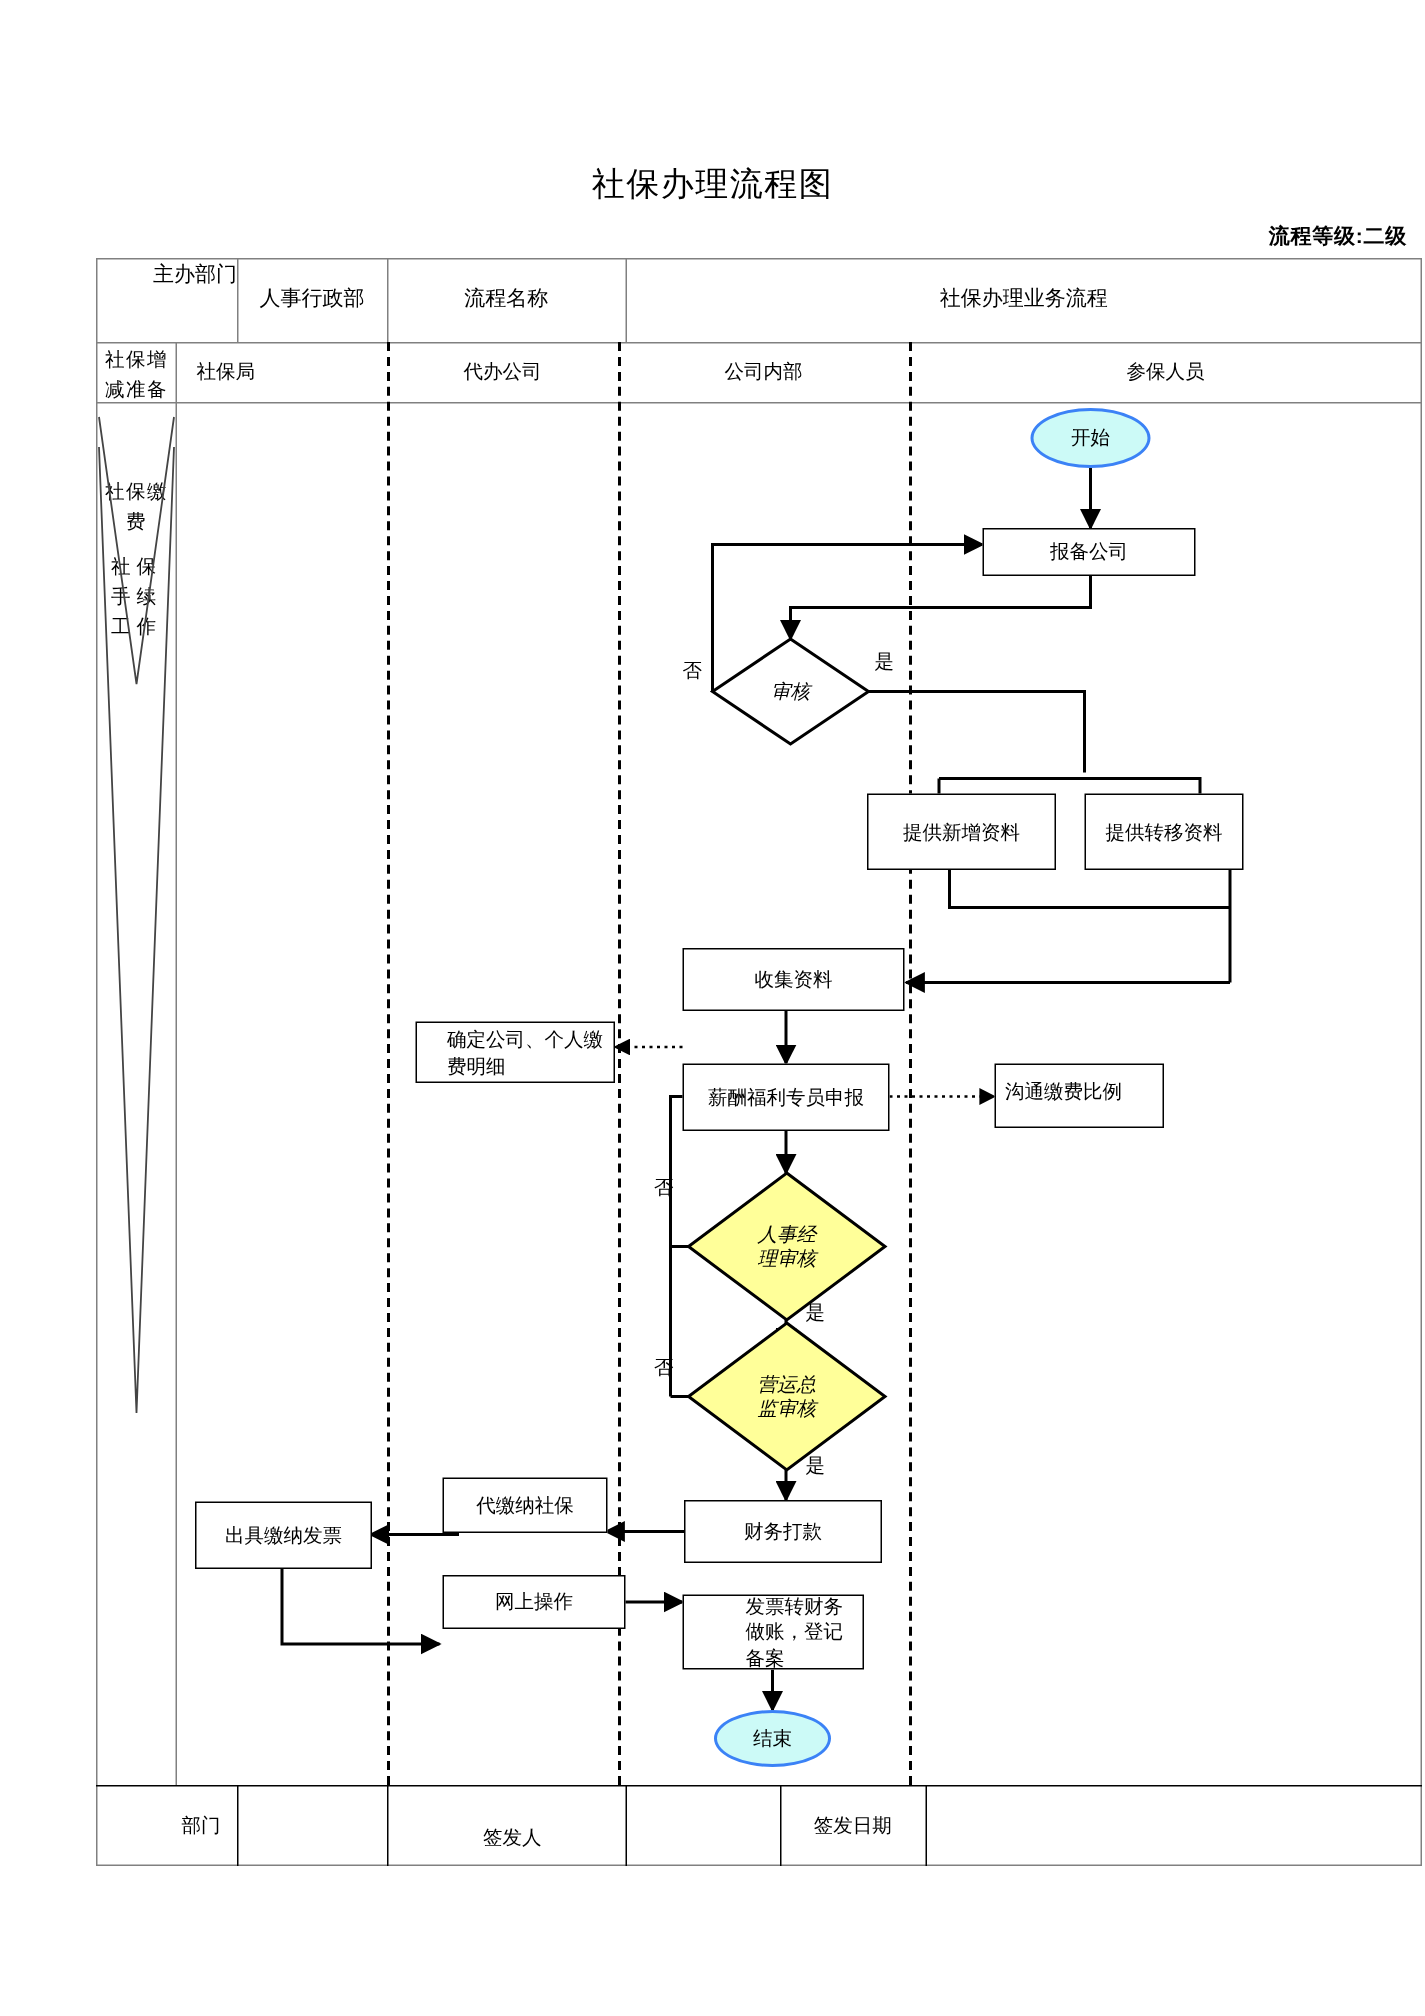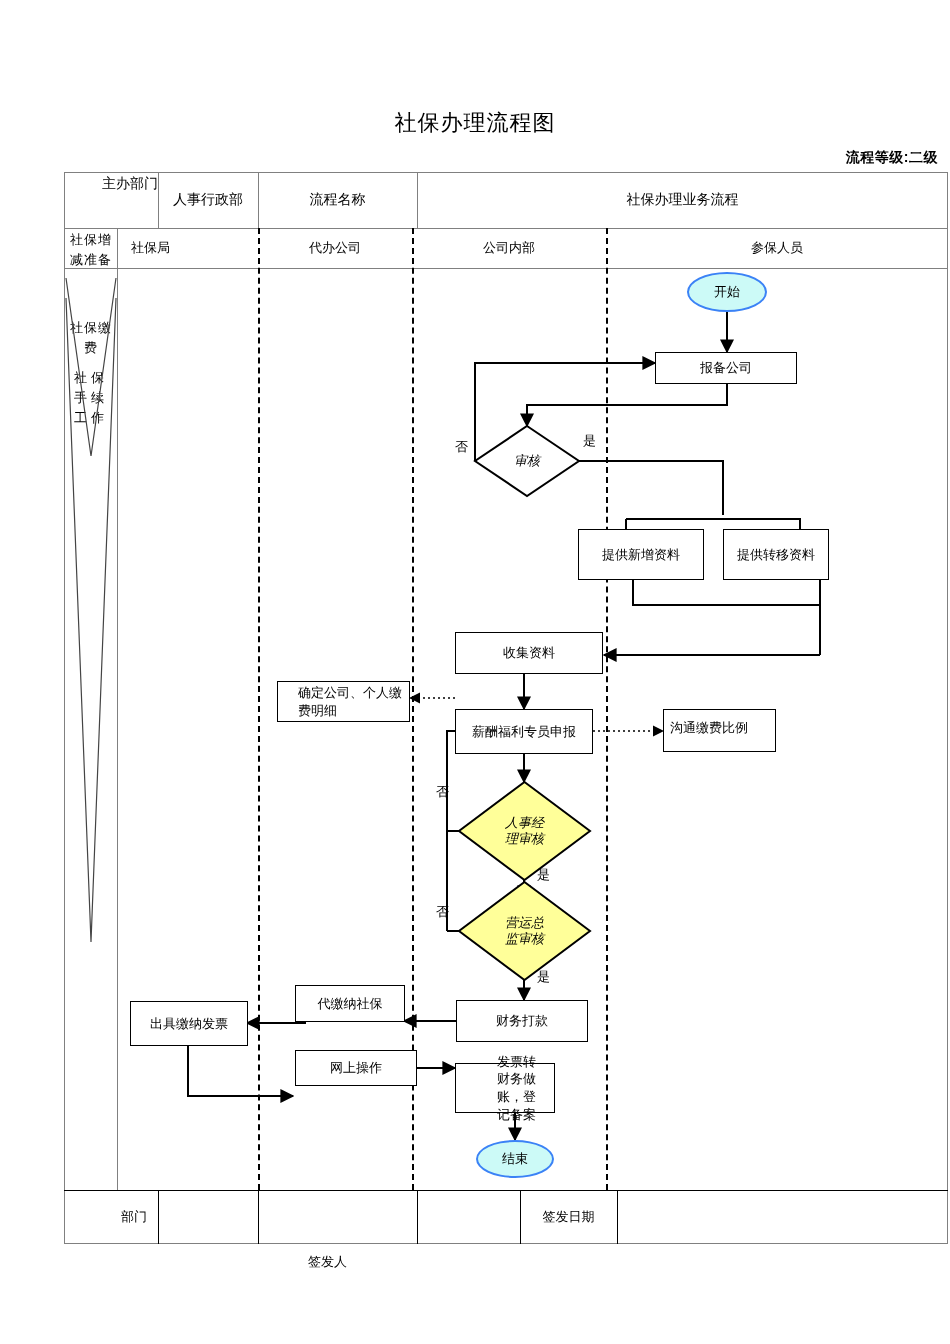--- a/index.html
+++ b/index.html
@@ -308,35 +308,35 @@
 </div>
 
 <div class="node" style="left:456px; top:1000px; width:132px; height:42px;">财务打款</div>
 
 <div class="node" style="left:295px; top:985px; width:110px; height:37px;">代缴纳社保</div>
 
 <div class="node" style="left:130px; top:1001px; width:118px; height:45px;">出具缴纳发票</div>
 
 <div class="node" style="left:295px; top:1050px; width:122px; height:36px;">网上操作</div>
 
-<div class="node wrap" style="left:455px; top:1063px; width:100px; height:50px; text-align:left; justify-content:flex-start;padding-left:41px;">发票转财务做账，登记备案</div>
+<div class="node wrap" style="left:455px; top:1063px; width:121px; height:50px; text-align:left; justify-content:flex-start;padding-left:41px;">发票转财务做账，登记备案</div>
 
 <div class="node ellipse" style="left:476px; top:1140px; width:78px; height:38px;">结束</div>
 
 <div class="edge-label" style="left:455px; top:438px;">否</div>
 <div class="edge-label" style="left:583px; top:432px;">是</div>
 <div class="edge-label" style="left:436px; top:783px;">否</div>
 <div class="edge-label" style="left:537px; top:866px;">是</div>
 <div class="edge-label" style="left:436px; top:903px;">否</div>
 <div class="edge-label" style="left:537px; top:968px;">是</div>
 
 <div class="vline" style="left:158px; top:1190px; height:54px; background:#000;"></div>
 <div class="vline" style="left:258px; top:1190px; height:54px; background:#000;"></div>
 <div class="vline" style="left:417px; top:1190px; height:54px; background:#000;"></div>
 <div class="vline" style="left:520px; top:1190px; height:54px; background:#000;"></div>
 <div class="vline" style="left:617px; top:1190px; height:54px; background:#000;"></div>
 
 <div class="ft-cell" style="left:64px; top:1190px; width:94px; height:54px;margin-left:23px;">部门</div>
 <div class="ft-cell" style="left:158px; top:1190px; width:100px; height:54px;"></div>
-<div class="ft-cell" style="left:248px; top:1190px; width:159px; height:70px;margin-top:37px;">签发人</div>
+<div class="ft-cell" style="left:262px; top:1190px; width:159px; height:70px;">签发人</div>
 <div class="ft-cell" style="left:417px; top:1190px; width:103px; height:54px;"></div>
 <div class="ft-cell" style="left:520px; top:1190px; width:97px; height:54px;">签发日期</div>
 <div class="ft-cell" style="left:617px; top:1190px; width:331px; height:54px;"></div>
 
 </body></html>

